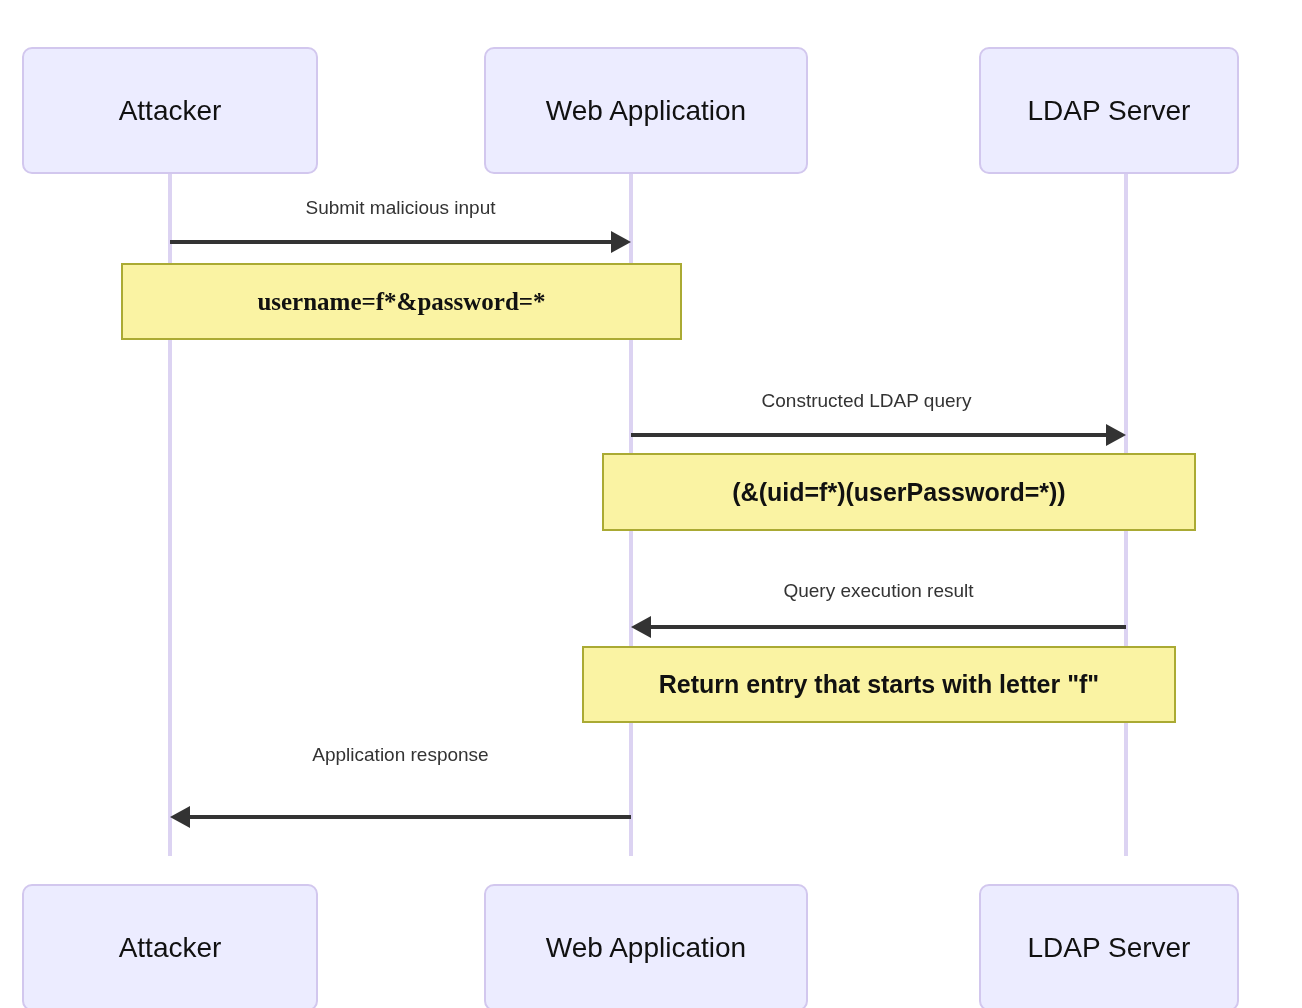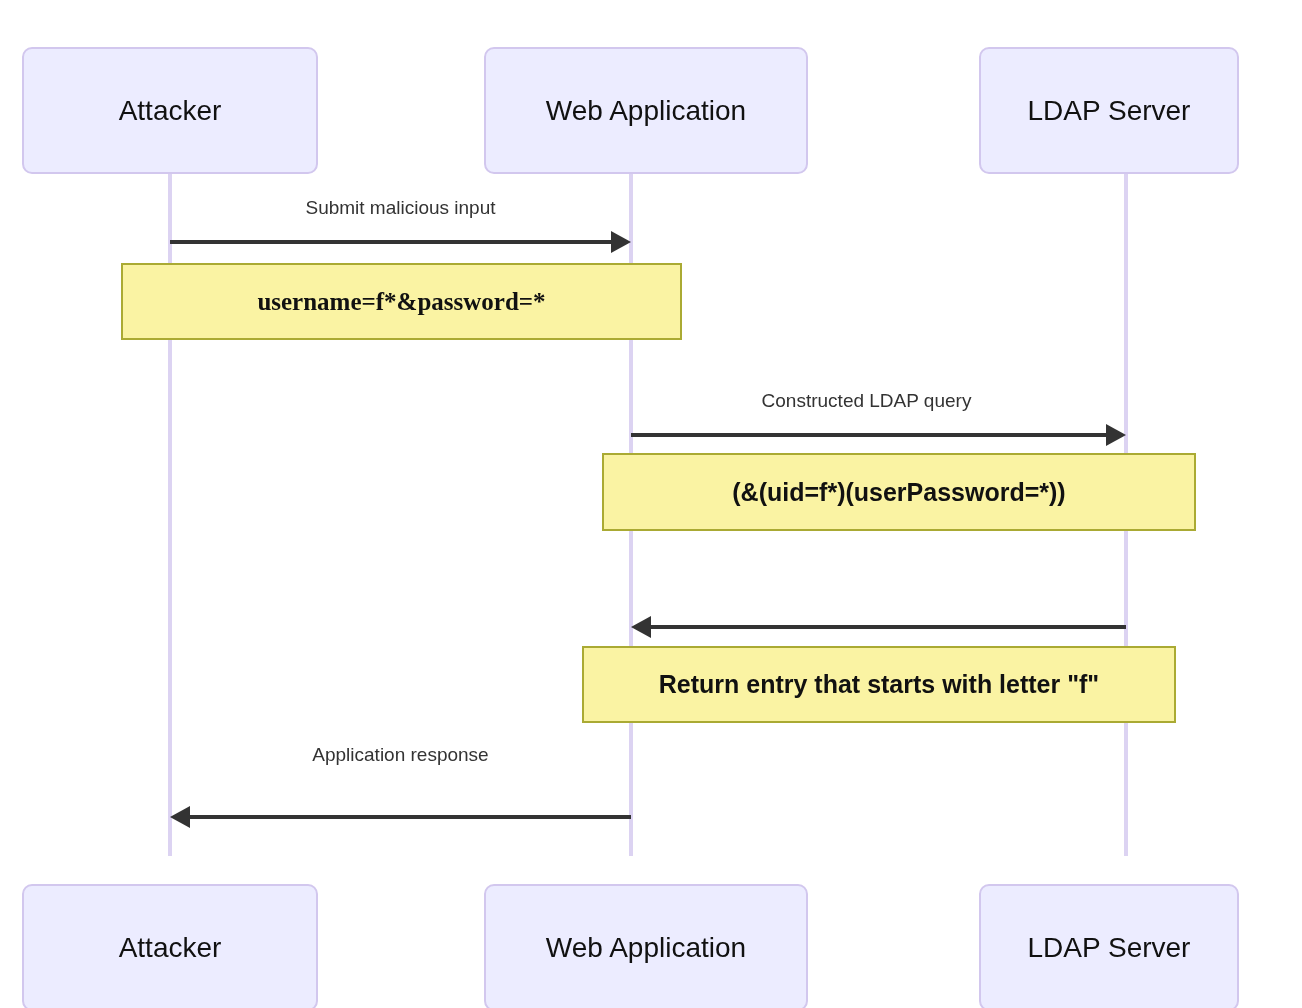--- a/index.html
+++ b/index.html
@@ -148,20 +148,21 @@
   </div>
 
   <div id="msg2-label" class="msg-label">Constructed LDAP query</div>
   <div id="msg2-line" class="msg-line"></div>
   <div id="msg2-head" class="arrowhead right"></div>
 
   <div id="note2" class="note">
     <span class="note-text">(&amp;(uid=f*)(userPassword=*))</span>
   </div>
 
+  <div id="msg3-label" class="msg-label">Query execution result</div>
   <div id="msg3-line" class="msg-line"></div>
   <div id="msg3-head" class="arrowhead left"></div>
 
   <div id="note3" class="note">
     <span class="note-text">Return entry that starts with letter "f"</span>
   </div>
 
   <div id="msg4-label" class="msg-label">Application response</div>
   <div id="msg4-line" class="msg-line"></div>
   <div id="msg4-head" class="arrowhead left"></div>

